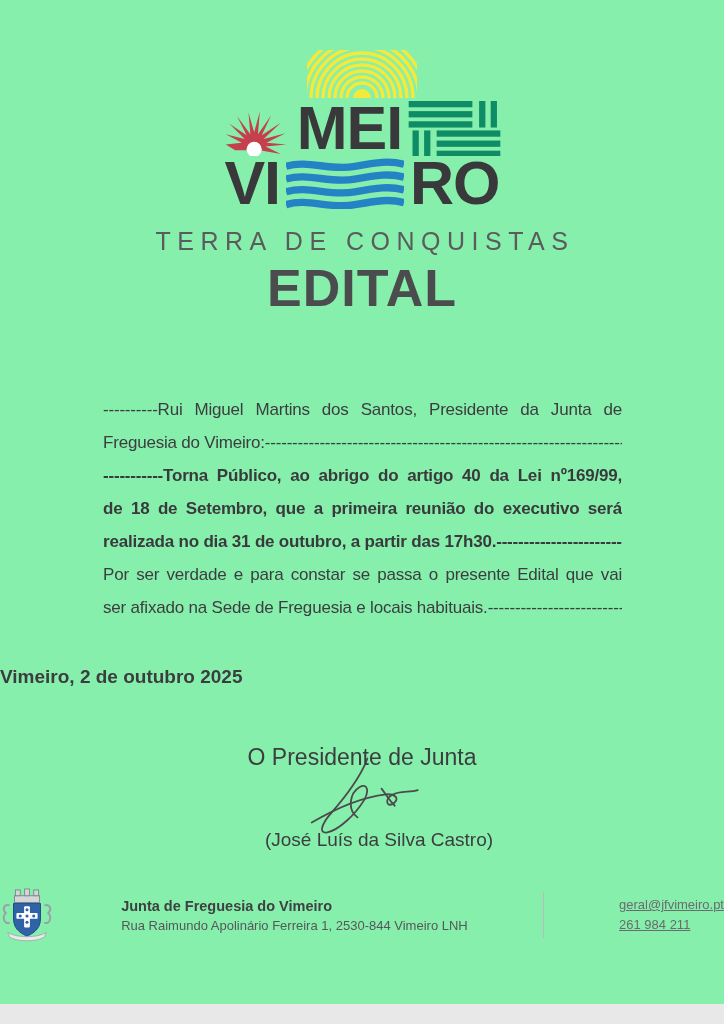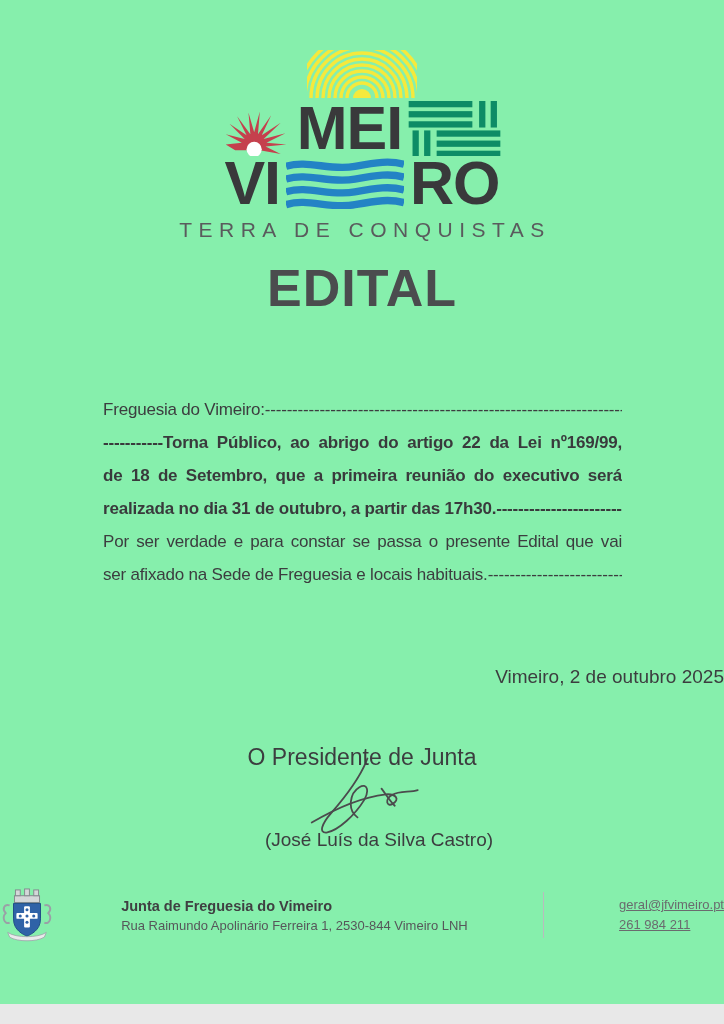--- a/index.html
+++ b/index.html
@@ -14,21 +14,21 @@
   }
   
   .logo{position:absolute;top:50px;left:0;width:100%;text-align:center;}
   .sun{display:block;margin:0 auto 4px auto;}
   .logo-row{display:flex;justify-content:center;align-items:center;gap:6px;height:52px;margin-bottom:3px;}
   .logo-word{
     font-weight:bold;font-size:61px;line-height:50px;
     color:#39393b;letter-spacing:-1px;
   }
   .tagline{
-    margin-top:9px;font-size:21px;letter-spacing:6.5px;
+    margin-top:18px;font-size:25px;letter-spacing:6.5px;
     color:#5a5b5d;font-weight:400;padding-left:6px;
   }
   
   .title{
     position:absolute;top:258px;left:0;width:100%;
     text-align:center;margin:0;
     font-size:52px;font-weight:700;letter-spacing:1px;
     color:#4b4c4e;
   }
   
@@ -36,21 +36,21 @@
   .line{
     font-size:17px;line-height:33px;letter-spacing:-0.2px;
     white-space:nowrap;overflow:hidden;
     text-align:justify;text-align-last:justify;
     color:#3c3d3f;
   }
   .bold .line{font-weight:bold;color:#393a3c;}
   
   .dateline{
     position:absolute;top:666px;left:0;width:100%;
-    text-align:right;font-size:19px;color:#3c3d3f;
+    text-align:left;font-size:19px;color:#3c3d3f;font-weight:bold;
   }
   .sigblock{position:absolute;top:744px;left:0;width:100%;text-align:center;}
   .sig-role{font-size:23px;color:#3c3d3f;position:relative;z-index:1;}
   .sig-svg{display:block;margin:-14px auto -6px auto;transform:rotate(-4deg);}
   .sig-name{font-size:19px;color:#3c3d3f;padding-left:34px;}
   
   .footer{
     position:absolute;top:886px;left:0;width:100%;
     display:flex;justify-content:space-between;align-items:center;gap:16px;
   }
@@ -125,24 +125,25 @@
       <span class="logo-word">RO</span>
     </div>
 
     <div class="tagline">TERRA DE CONQUISTAS</div>
   </div>
 
   <h1 class="title">EDITAL</h1>
 
   <div class="body">
     <div class="paragraph">
+      <div class="line">----------Rui Miguel Martins dos Santos, Presidente da Junta de</div>
       <div class="line">Freguesia do Vimeiro:----------------------------------------------------------------------</div>
     </div>
     <div class="paragraph bold">
-      <div class="line">-----------Torna Público, ao abrigo do artigo 22 da Lei nº169/99,</div>
+      <div class="line">-----------Torna Público, ao abrigo do artigo 40 da Lei nº169/99,</div>
       <div class="line">de 18 de Setembro, que a primeira reunião do executivo será</div>
       <div class="line">realizada no dia 31 de outubro, a partir das 17h30.------------------------------</div>
     </div>
     <div class="paragraph">
       <div class="line">Por ser verdade e para constar se passa o presente Edital que vai</div>
       <div class="line">ser afixado na Sede de Freguesia e locais habituais.--------------------------------</div>
     </div>
   </div>
 
   <div class="dateline">Vimeiro, 2 de outubro 2025</div>

